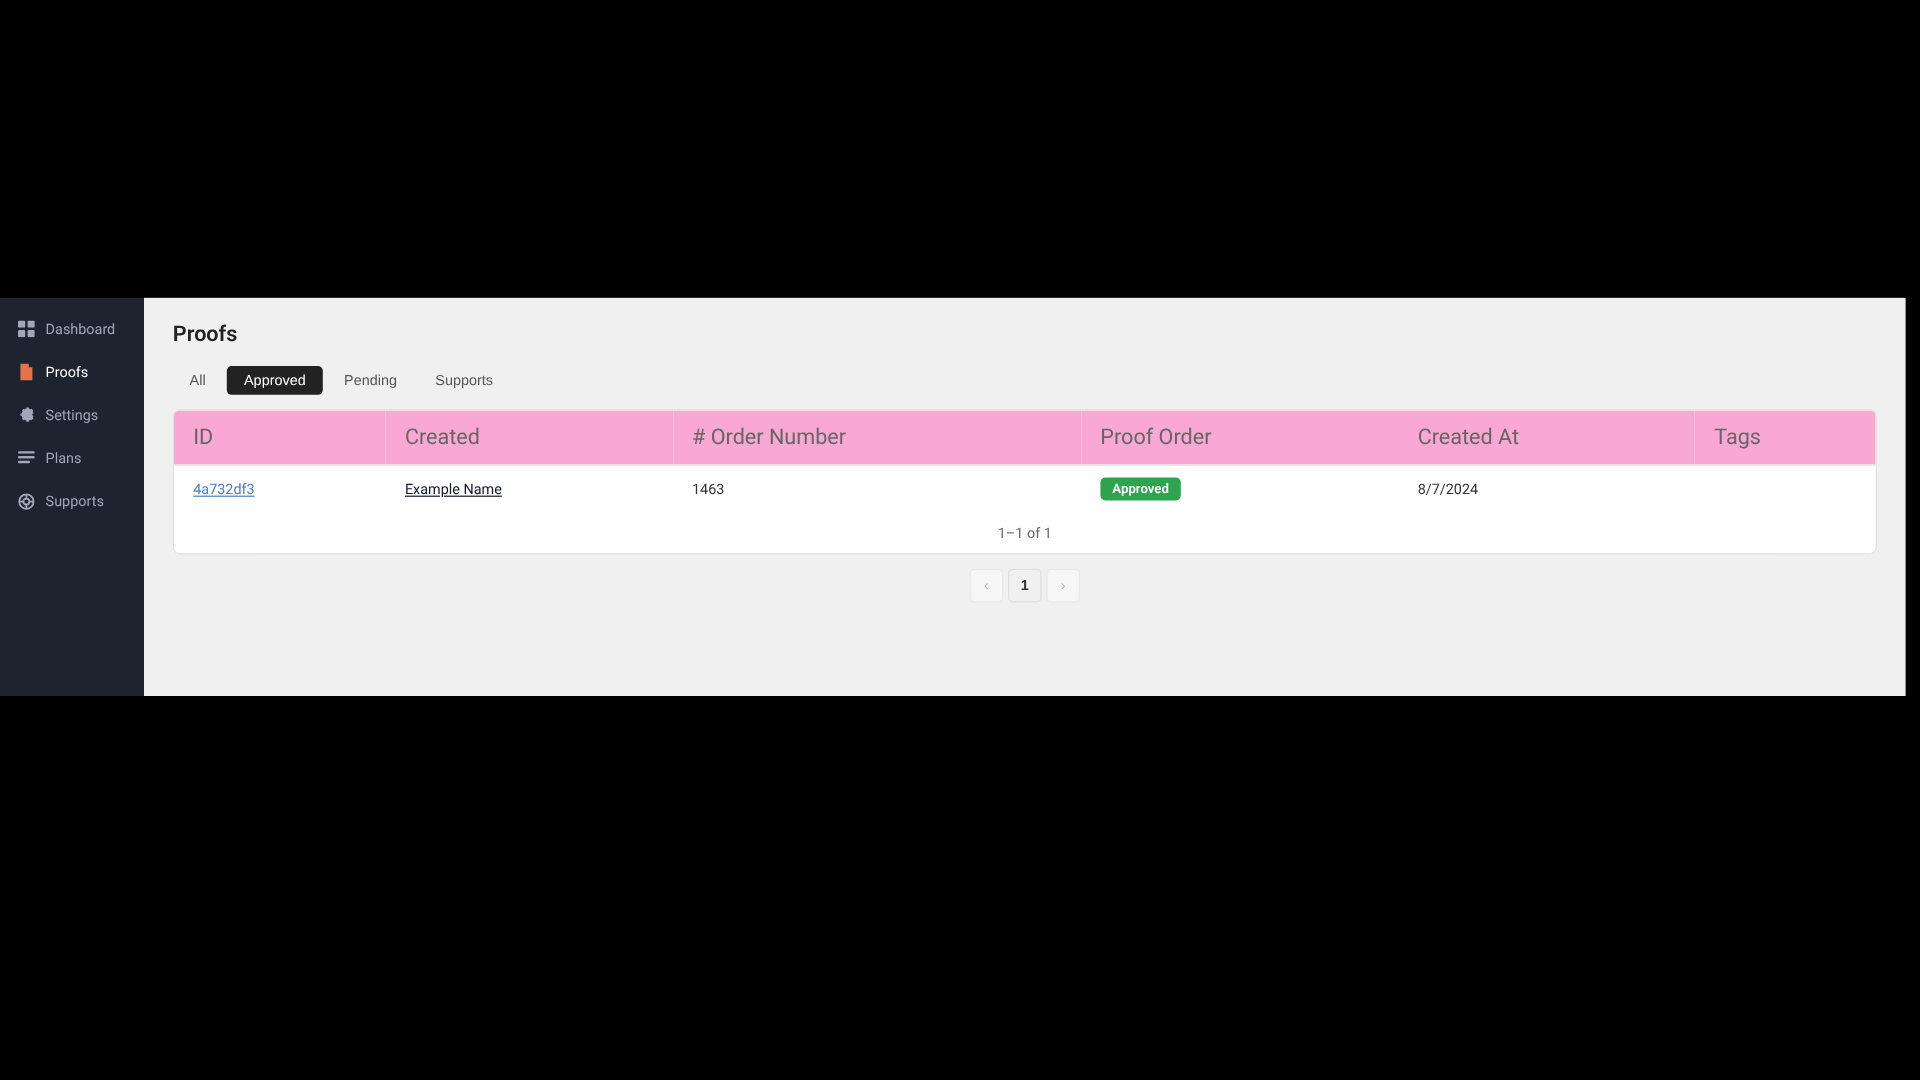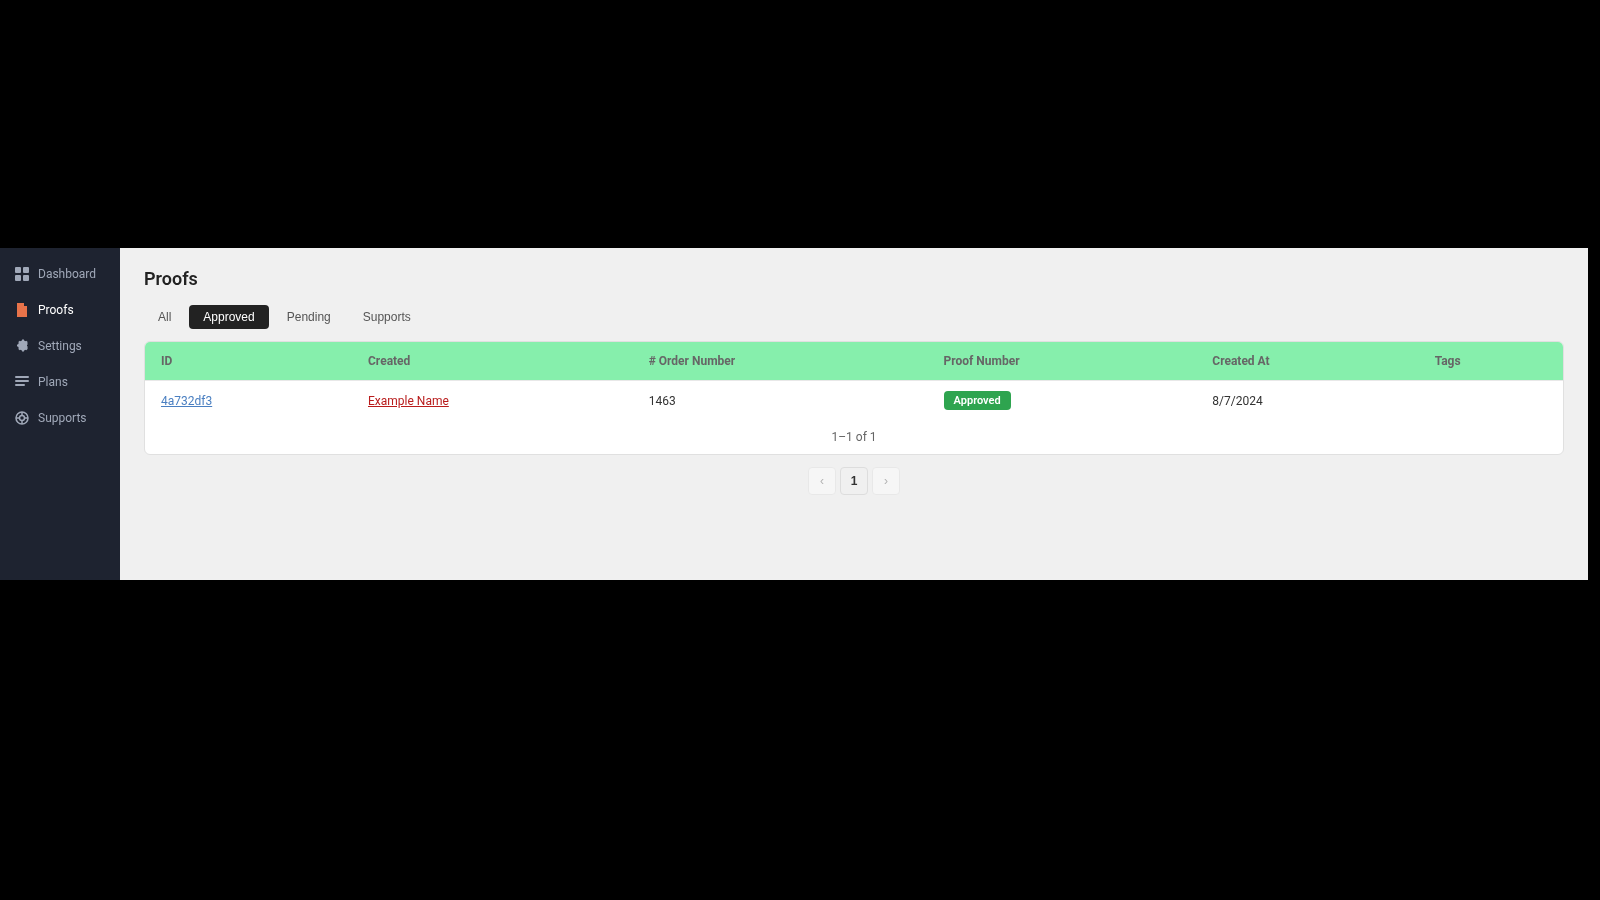--- a/index.html
+++ b/index.html
@@ -135,24 +135,24 @@
       border-collapse: collapse;
     }
 
     .data-table thead tr {
       border-bottom: 1px solid #e8e8e8;
     }
 
     .data-table th {
       padding: 12px 16px;
       text-align: left;
-      font-size: 12px;
-      font-weight: 700;
+      font-size: 18px;
+      font-weight: 400;
       color: #666;
-      background: #86efac;
+      background: #f9a8d4;
     }
 
     .data-table td {
       padding: 10px 16px;
       font-size: 12px;
       color: #333;
       border-bottom: 1px solid #f0f0f0;
     }
 
     .data-table tbody tr:last-child td {
@@ -160,21 +160,21 @@
     }
 
     .id-link {
       color: #4a7fc1;
       text-decoration: underline;
       cursor: pointer;
       margin-top: 20px;
     }
 
     .customer-link {
-      color: #b91c1c;
+      color: #0f172a;
       text-decoration: underline;
       cursor: pointer;
     }
 
     .status-badge {
       display: inline-block;
       padding: 3px 10px;
       border-radius: 4px;
       font-size: 11px;
       font-weight: 600;
@@ -309,21 +309,21 @@
         <button class="filter-tab">Supports</button>
       </div>
 
       <div class="table-wrapper">
         <table class="data-table">
           <thead>
             <tr>
               <th>ID</th>
               <th>Created</th>
               <th># Order Number</th>
-              <th>Proof Number</th>
+              <th>Proof Order</th>
               <th>Created At</th>
               <th>Tags</th>
             </tr>
           </thead>
           <tbody id="table-body">
             <tr>
               <td>
                 <span class="id-link">4a732df3</span>
               </td>
               <td>

